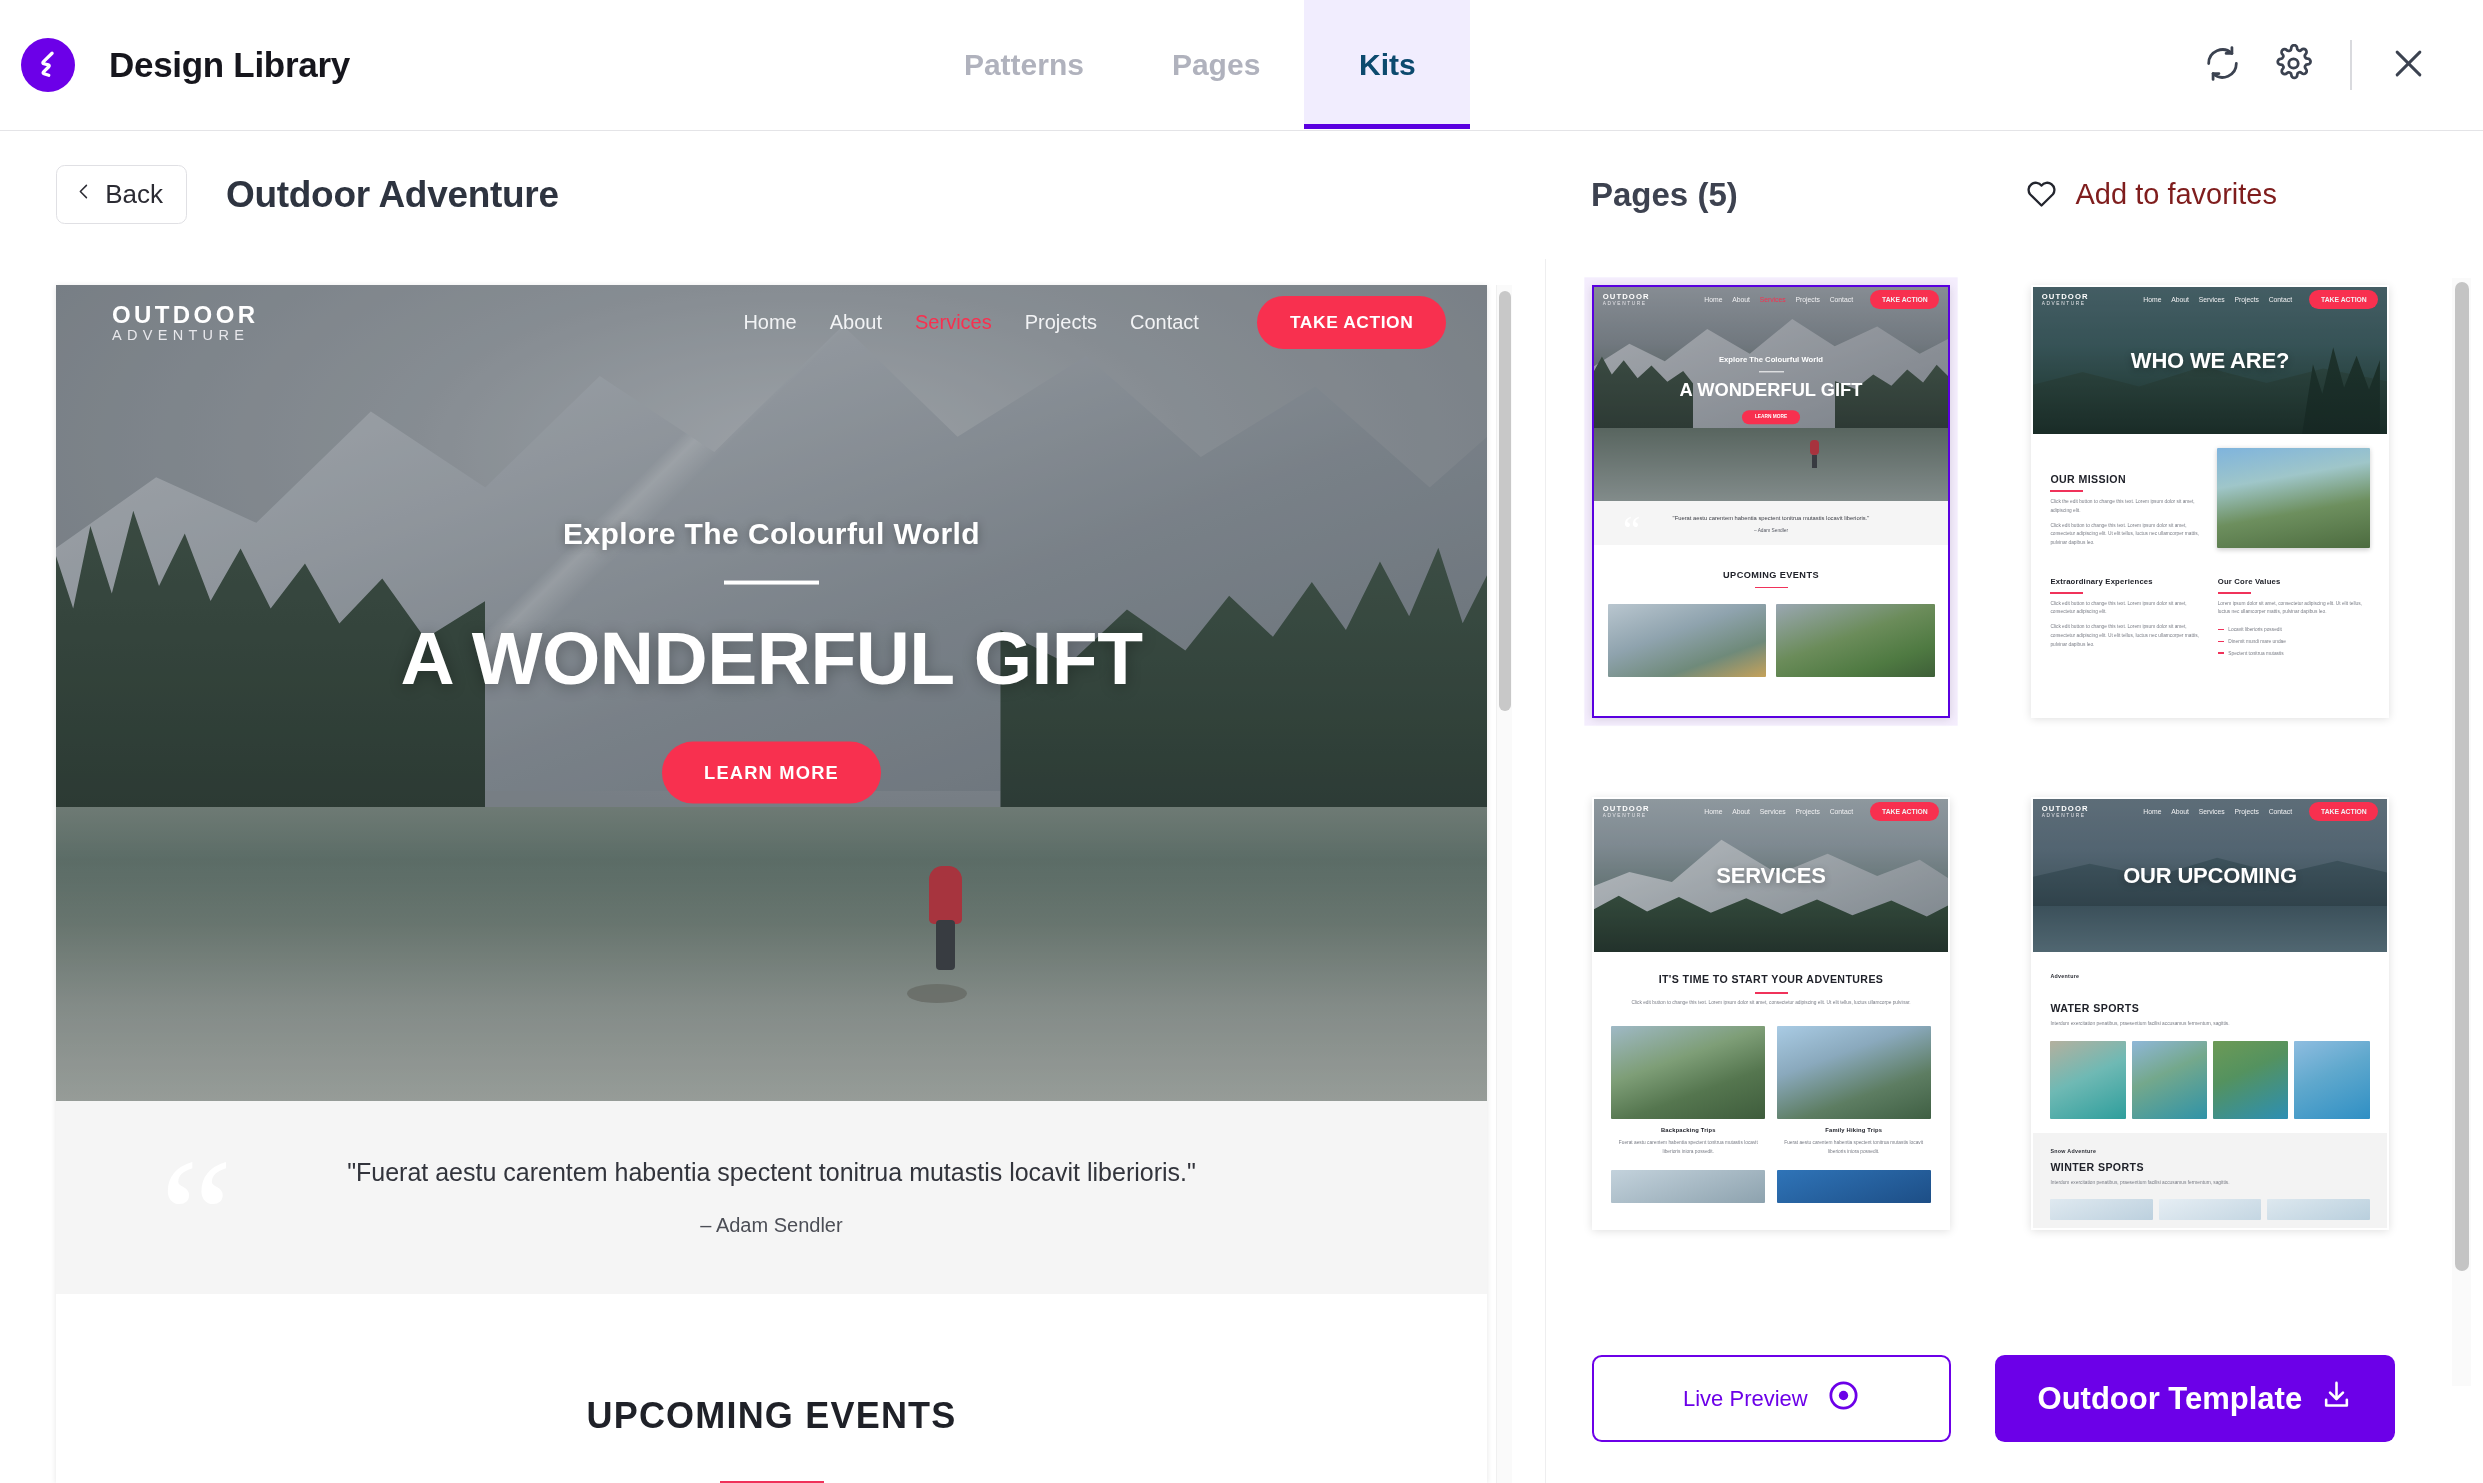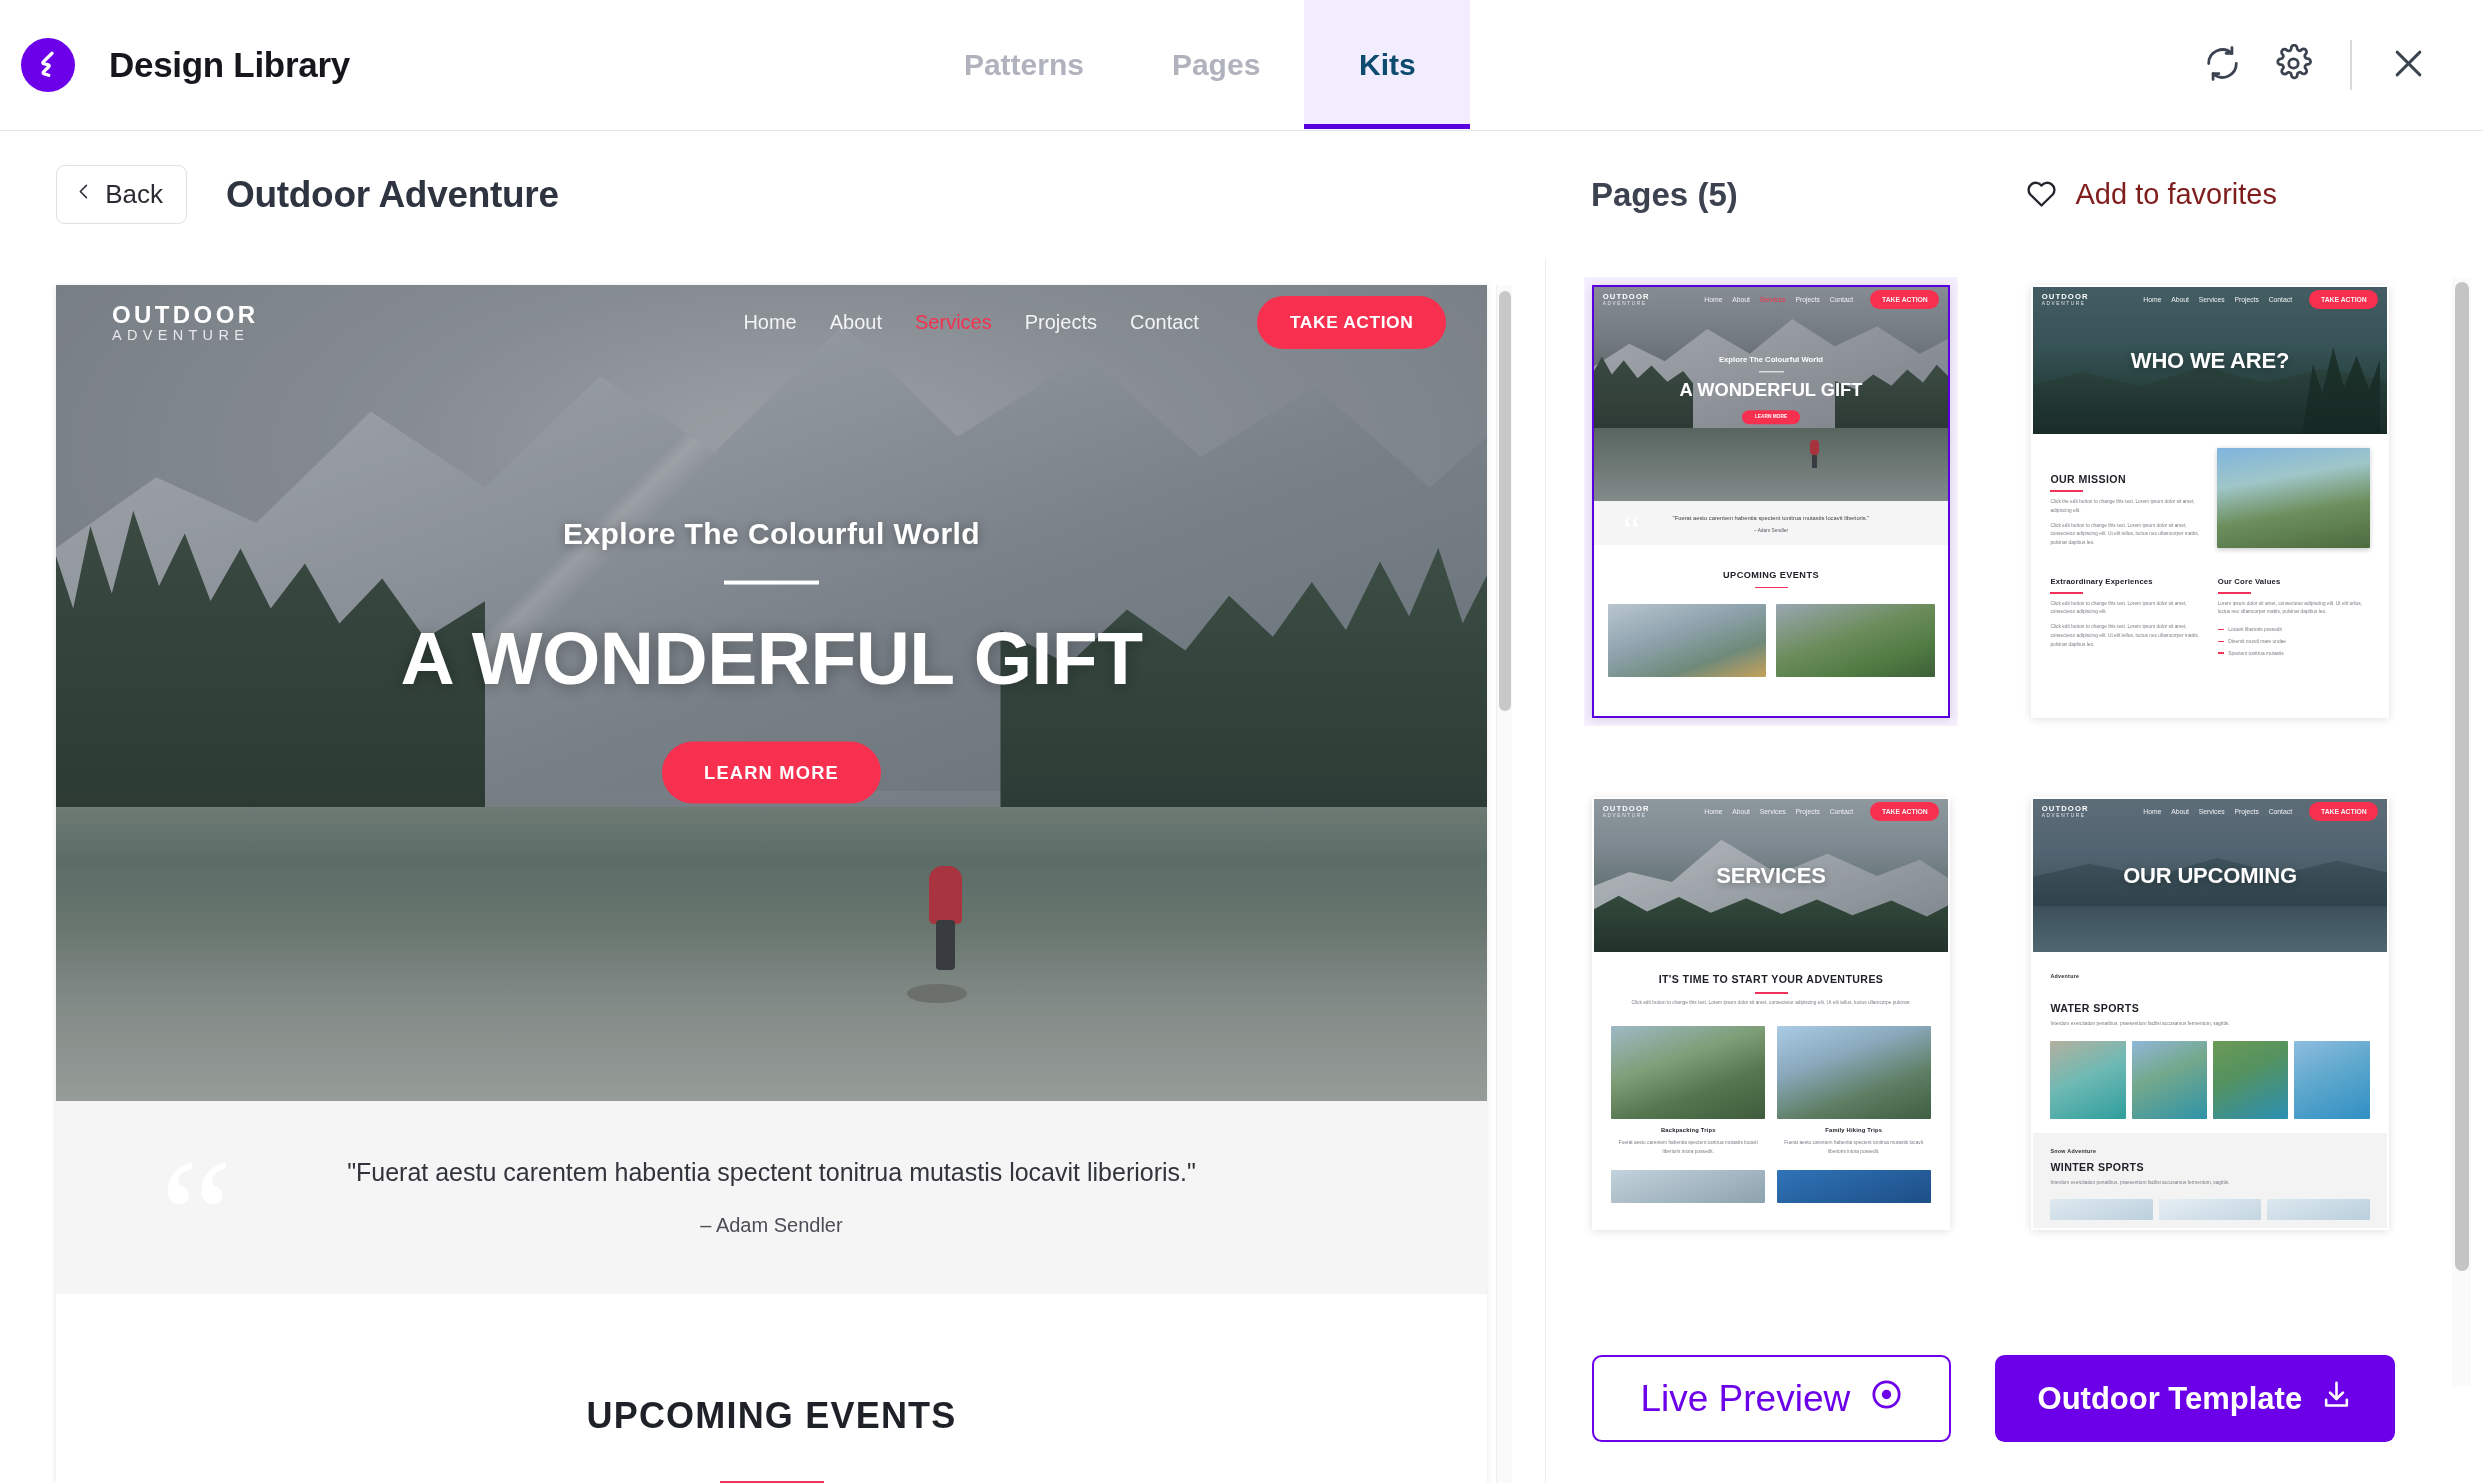--- a/index.html
+++ b/index.html
@@ -227,21 +227,21 @@
   .t-p { font-size: 4.8px; color: #7a7d86; line-height: 1.85; margin-top: 5.8px; }
   .t-rule { width: 33px; height: 1.9px; background: #f0325a; margin-top: 5.8px; }
   .t-rule-c { width: 33px; height: 1.9px; background: #f0325a; margin: 6.8px auto 0; }
   .ph { background: #cdd3d6; border-radius: 1px; }
 
   .rp-actions {
     position: absolute; left: 46px; bottom: 41px; display: flex; gap: 44px; align-items: center;
   }
   .btn-preview {
     width: 359px; height: 87px; border: 2.9px solid #6c00e8; border-radius: 9.7px;
-    background: #fff; color: #6c00e8; font-size: 37px;
+    background: #fff; color: #6c00e8; font-size: 22px;
     display: flex; align-items: center; justify-content: center; gap: 19.3px;
     cursor: pointer; font-family: inherit;
   }
   .btn-insert {
     width: 400px; height: 87px; border: none; border-radius: 9.7px;
     background: #6c00e8; color: #fff; font-size: 31px; font-weight: 700;
     display: flex; align-items: center; justify-content: center; gap: 19.3px;
     cursor: pointer; font-family: inherit;
   }
   

